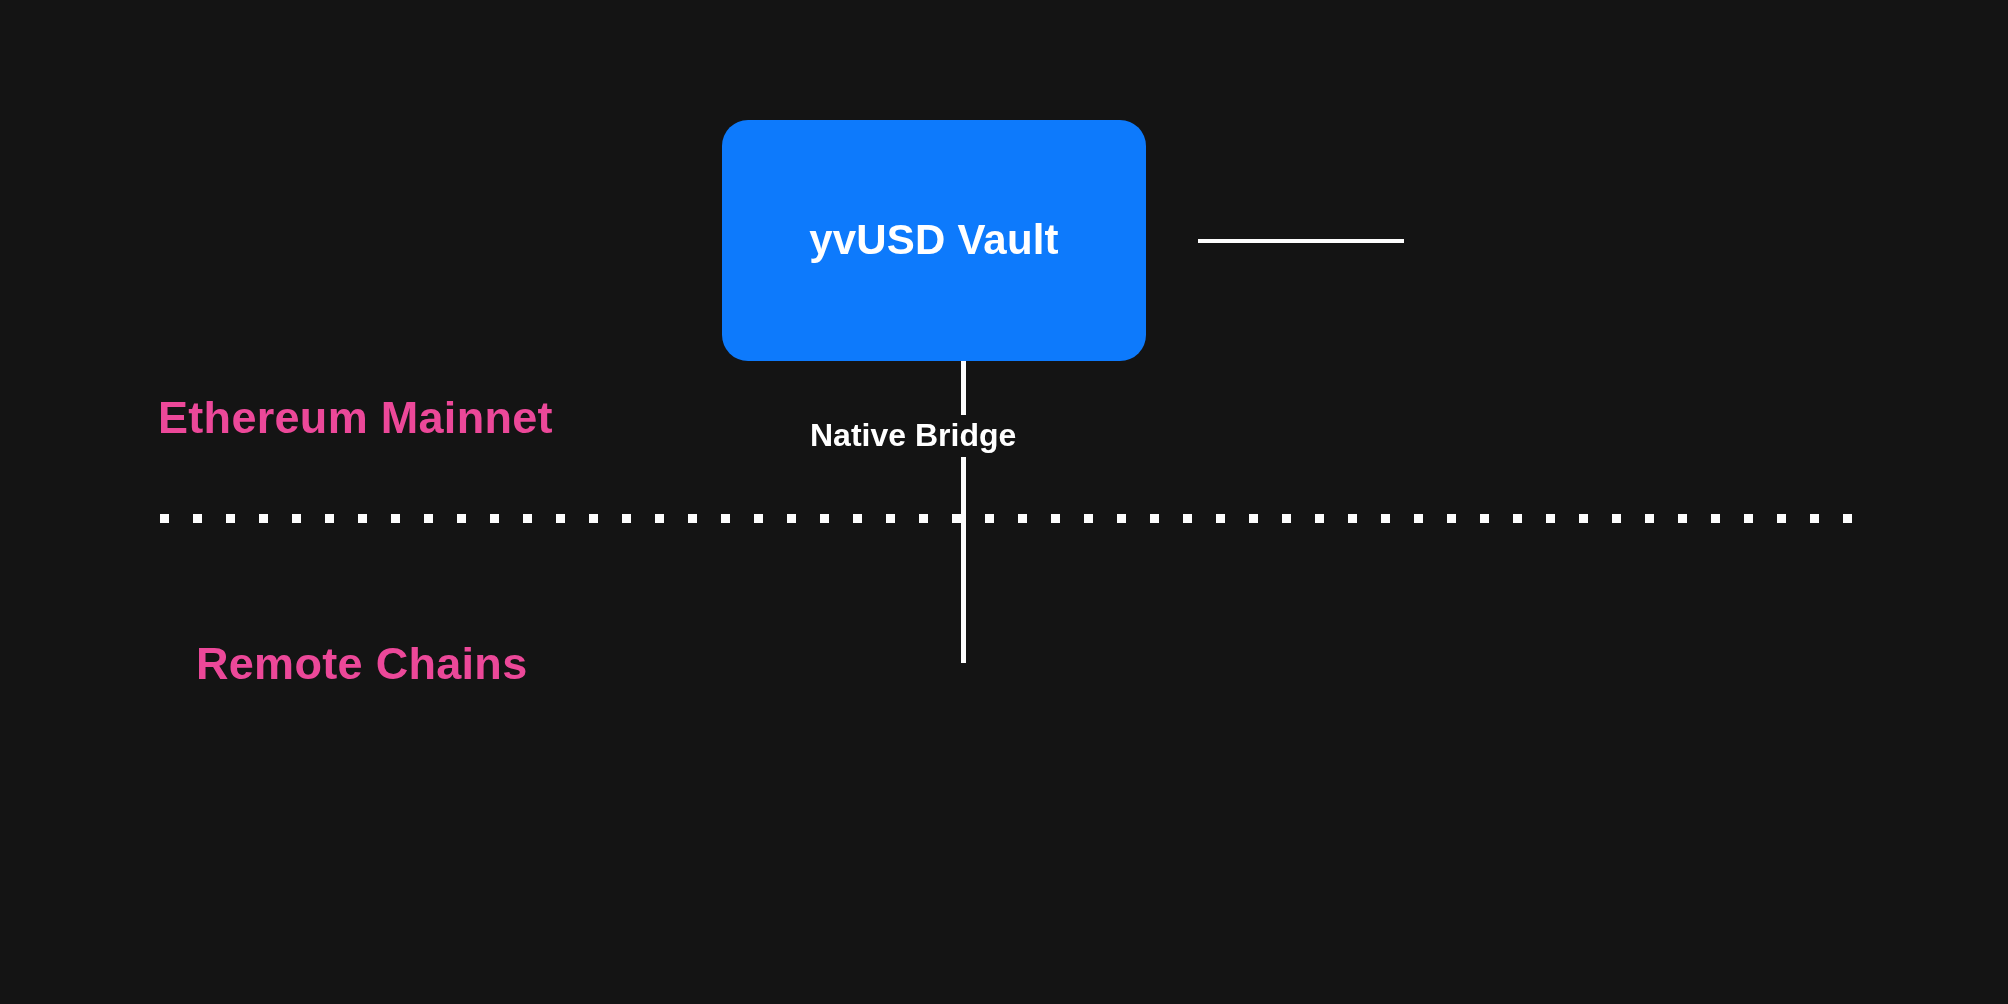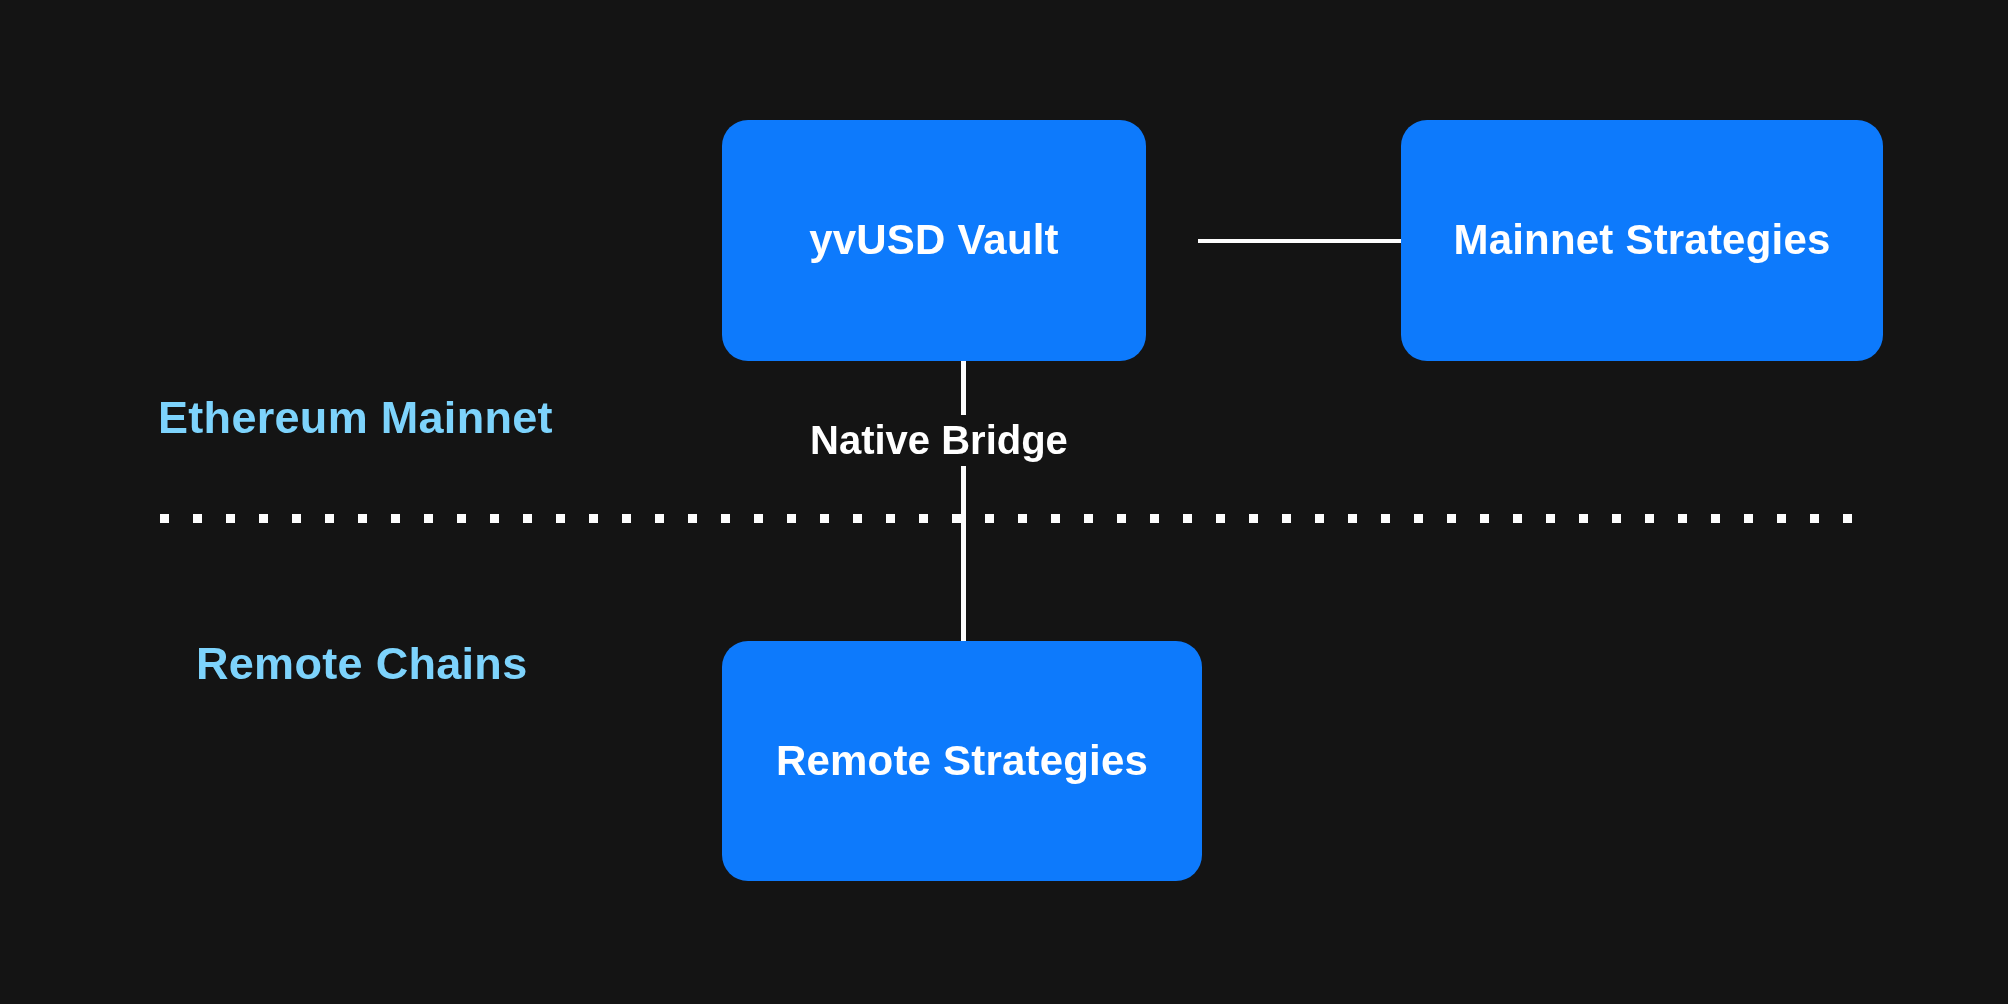--- a/index.html
+++ b/index.html
@@ -81,21 +81,21 @@
 
   
   #edge-label-native-bridge {
     position: absolute;
     left: 800px;
     top: 415px;
     z-index: 2;
     padding: 2px 10px;
     background: #141414;
     color: #ffffff;
-    font-size: 40px;
+    font-size: 32px;
     font-weight: bold;
     line-height: 1.18;
     white-space: nowrap;
   }
 
   
   #chain-divider {
     position: absolute;
     left: 160px;
     top: 514px;
@@ -108,21 +108,21 @@
         #fdfdfd 0px,
         #fdfdfd 9px,
         rgba(0,0,0,0) 9px,
         rgba(0,0,0,0) 33px
       );
   }
 
   
   .zone-label {
     position: absolute;
-    color: #7dd3fc;
+    color: #ec4899;
     font-size: 45px;
     font-weight: bold;
     letter-spacing: 0.3px;
     white-space: nowrap;
     z-index: 2;
   }
   #zone-label-ethereum-mainnet {
     left: 158px;
     top: 392px;
   }
@@ -146,21 +146,15 @@
   <div id="edge-label-native-bridge">Native Bridge</div>
 
   <div id="zone-label-ethereum-mainnet" class="zone-label">Ethereum Mainnet</div>
 
   <div id="zone-label-remote-chains" class="zone-label">Remote Chains</div>
 
   <div id="node-yvusd-vault" class="node">
     <span class="node-label">yvUSD Vault</span>
   </div>
 
-  <div id="node-mainnet-strategies" class="node">
-    <span class="node-label">Mainnet Strategies</span>
-  </div>
 
-  <div id="node-remote-strategies" class="node">
-    <span class="node-label">Remote Strategies</span>
-  </div>
 
 </div>
 
 </body></html>

